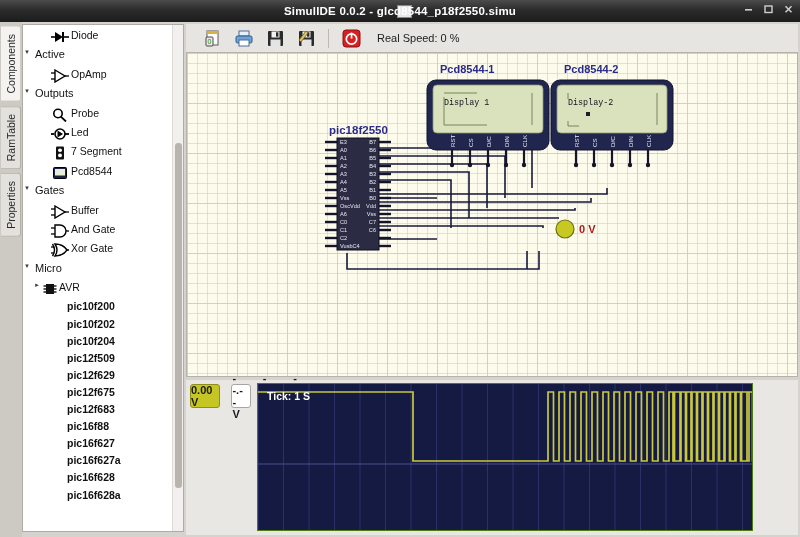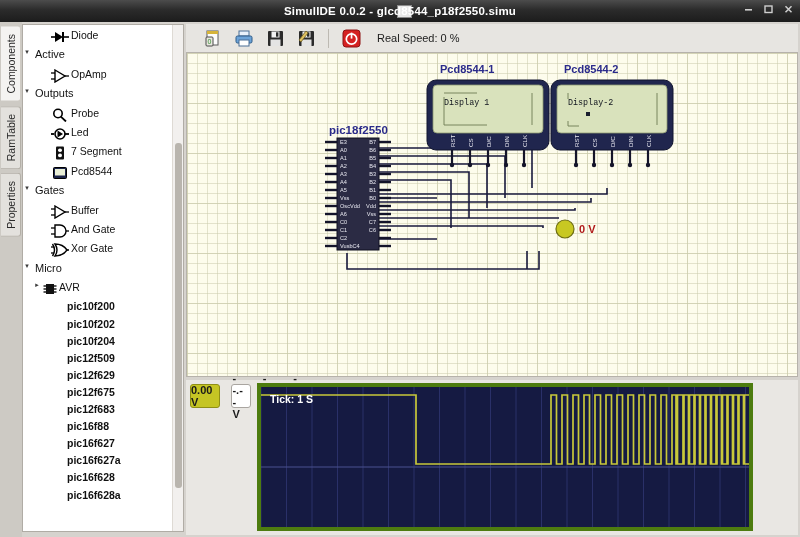--- a/index.html
+++ b/index.html
@@ -121,21 +121,21 @@
   .readout {
     height: 24px; border: 1px solid #a9a5a0; border-radius: 3px;
     background: #ffffff; color: #1a1a1a;
     display: flex; align-items: center; justify-content: flex-end;
     padding-right: 7px; font-size: 11px; font-weight: bold;
   }
   .readout.active { background: #c5c524; border-color: #8f8f16; }
   .scope {
     position: absolute; left: 71px; top: 3px; width: 496px; height: 148px;
     background: #151a42;
-    border: 4px solid #4d7c0f;
+    border: 1px solid #4d7c0f;
     overflow: hidden;
   }
   .scope .ticklbl {
     position: absolute; left: 9px; top: 6px;
     color: #ffffff; font-size: 10.5px; font-weight: bold; z-index: 3;
   }
 </style>
 </head>
 <body>
 

